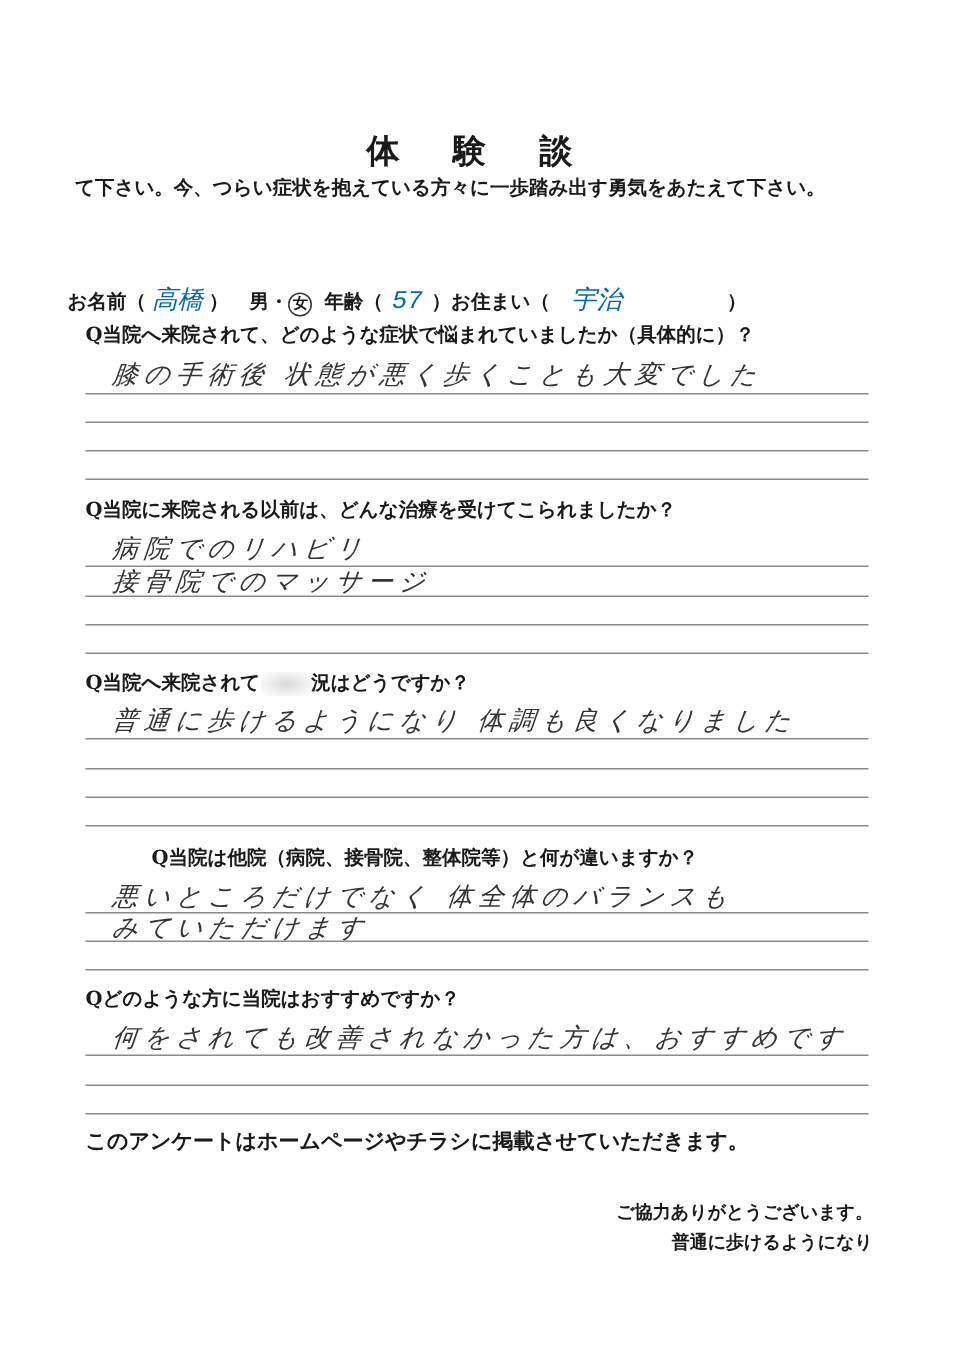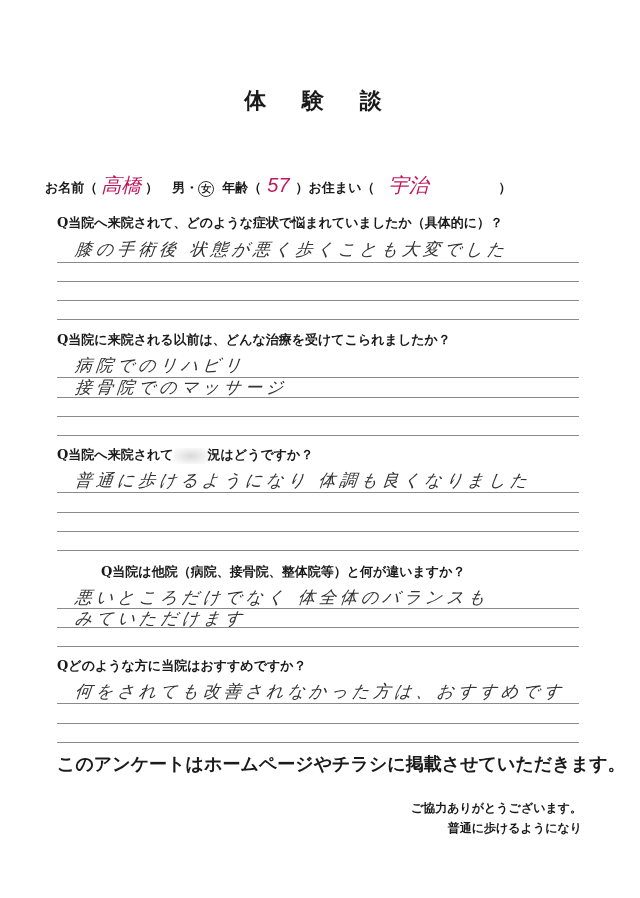--- a/index.html
+++ b/index.html
@@ -4,48 +4,49 @@
 <style>
   html, body { margin: 0; padding: 0; background: #ffffff; }
   body { width: 640px; height: 898px; position: relative; overflow: hidden;
          font-family: "DejaVu Serif", "Liberation Serif", serif; color: #1a1a1a; }
   .abs { position: absolute; }
   .title { left: 0; width: 640px; top: 86px; text-align: center; font-size: 22px; font-weight: bold; letter-spacing: 14px; }
   .intro { left: 50px; width: 540px; font-size: 13px; font-weight: bold; line-height: 20px; top: 116px; }
   .intro p { margin: 0; }
   .intro .l1 { text-indent: 12px; }
   .form-row { top: 172px; left: 45px; font-size: 13px; font-weight: bold; display: flex; align-items: baseline; white-space: nowrap; }
-  .hw { font-family: Liberation Sans, sans-serif; font-weight: normal; font-style: italic; color: #be185d; font-size: 20px; }
+  .hw { font-family: Liberation Mono, monospace; font-weight: normal; font-style: italic; color: #0369a1; font-size: 17px; }
   .q { left: 57px; font-size: 13px; font-weight: bold; }
   .rule { left: 57px; width: 522px; height: 1px; background: #8a8a8a; }
   .ans { left: 75px; font-family: "DejaVu Sans", sans-serif; font-size: 17px; color: #333; letter-spacing: 4px; font-style: italic; white-space: nowrap; transform: skewX(-6deg); }
   .circle { display: inline-block; border: 1px solid #333; border-radius: 50%; width: 14px; height: 14px; line-height: 14px; text-align: center; font-size: 10px; }
   .smudge { display: inline-block; width: 34px; height: 16px; vertical-align: middle; background: radial-gradient(ellipse at center, #d9d9d9 0%, #f2f2f2 60%, #ffffff 100%); }
-  .footer { left: 57px; font-size: 18px; font-weight: bold; }
+  .footer { left: 57px; font-size: 14px; font-weight: bold; }
   .right { right: 58px; font-size: 12px; font-weight: bold; text-align: right; margin-top: 28px; }
 </style>
 </head>
 <body>
 
 <div class="abs title">体 験 談</div>
 
 <div class="abs intro">
+  <p>て下さい。今、つらい症状を抱えている方々に一歩踏み出す勇気をあたえて下さい。</p>
 </div>
 
 <div class="abs form-row">
   <span>お名前（</span>
   <span class="hw" style="margin:0 4px;">高橋</span>
   <span style="margin-right:14px;">）</span>
   <span>男・</span>
   <span class="circle" style="margin-right:8px;">女</span>
   <span>年齢（</span>
   <span class="hw" style="margin:0 6px;">57</span>
   <span>）</span>
   <span>お住まい（</span>
-  <span class="hw" style="margin:0 70px 0 14px;">宇治</span>
+  <span class="hw" style="margin:16px 70px 0 14px;">宇治</span>
   <span>）</span>
 </div>
 
 <div class="abs q" style="top:214px;">Q当院へ来院されて、どのような症状で悩まれていましたか（具体的に）？</div>
 <div class="abs ans" style="top:238px;">膝の手術後 状態が悪く歩くことも大変でした</div>
 <div class="abs rule" style="top:262px;"></div>
 <div class="abs rule" style="top:281px;"></div>
 <div class="abs rule" style="top:300px;"></div>
 <div class="abs rule" style="top:319px;"></div>
 

